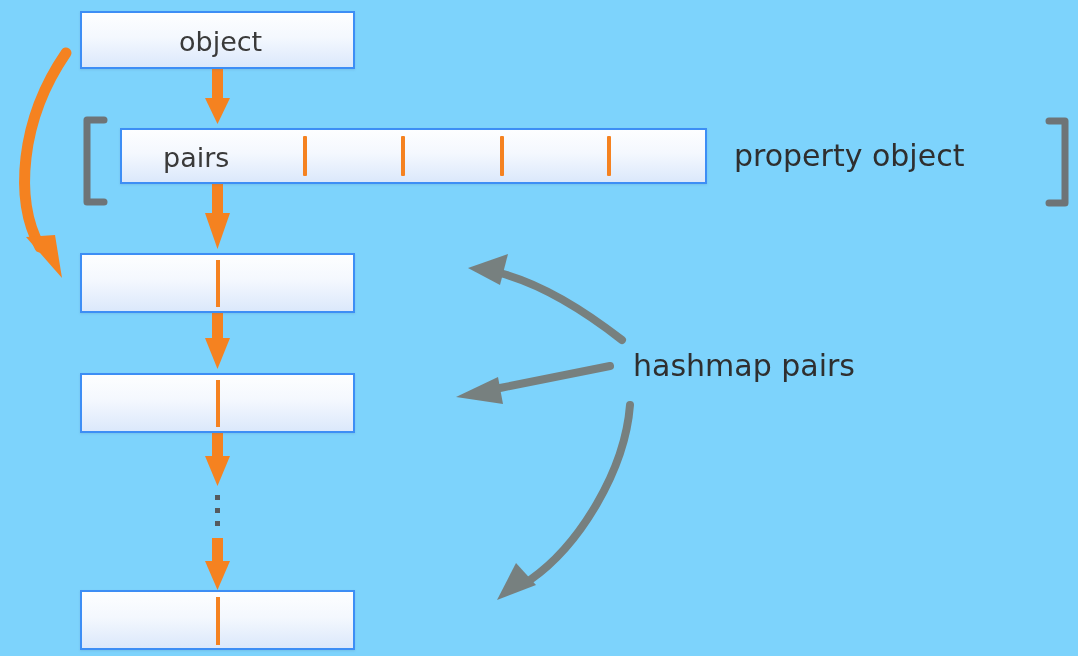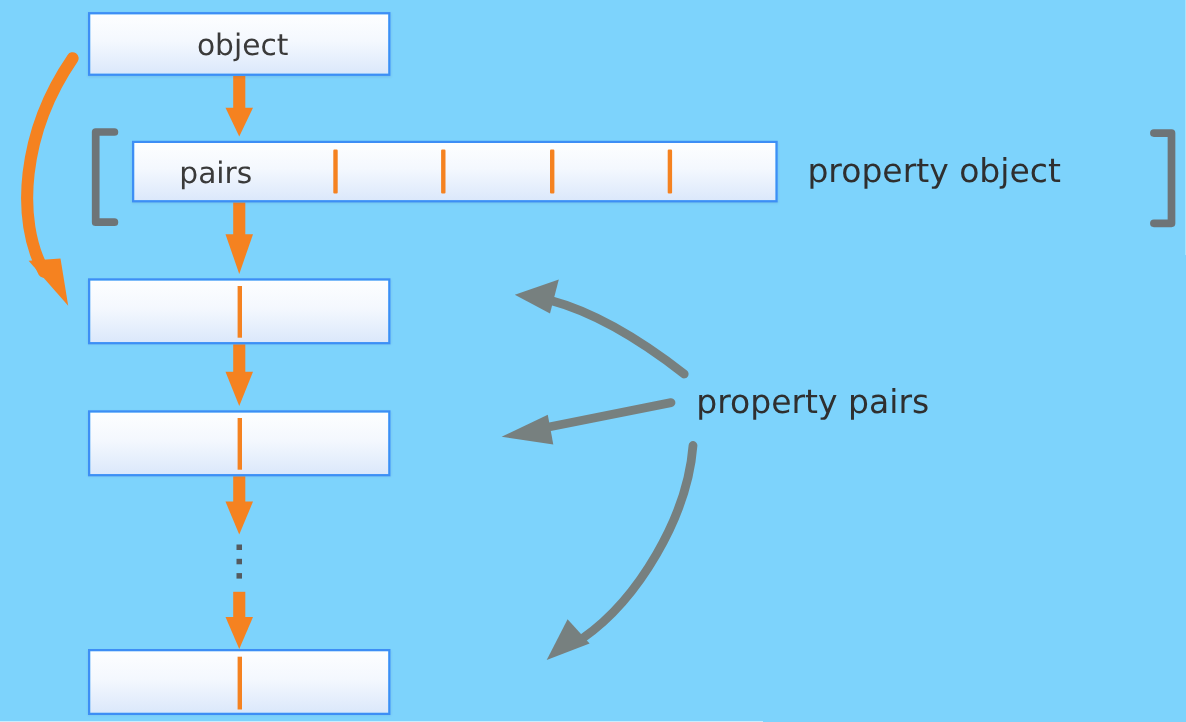--- a/index.html
+++ b/index.html
@@ -152,15 +152,15 @@
 
   <div class="box" style="left:80px; top:590px; width:275px; height:60px;"></div>
   <div class="thin-line" style="left:216px; top:597px; height:48px;"></div>
 
   <div class="dot" style="left:215px; top:495px;"></div>
   <div class="dot" style="left:215px; top:508px;"></div>
   <div class="dot" style="left:215px; top:521px;"></div>
 
   <div class="free-label" style="left:734px; top:141px;">property object</div>
 
-  <div class="free-label" style="left:633px; top:351px;">property pairs</div>
+  <div class="free-label" style="left:633px; top:351px;">hashmap pairs</div>
 
 </div>
 
 </body></html>

